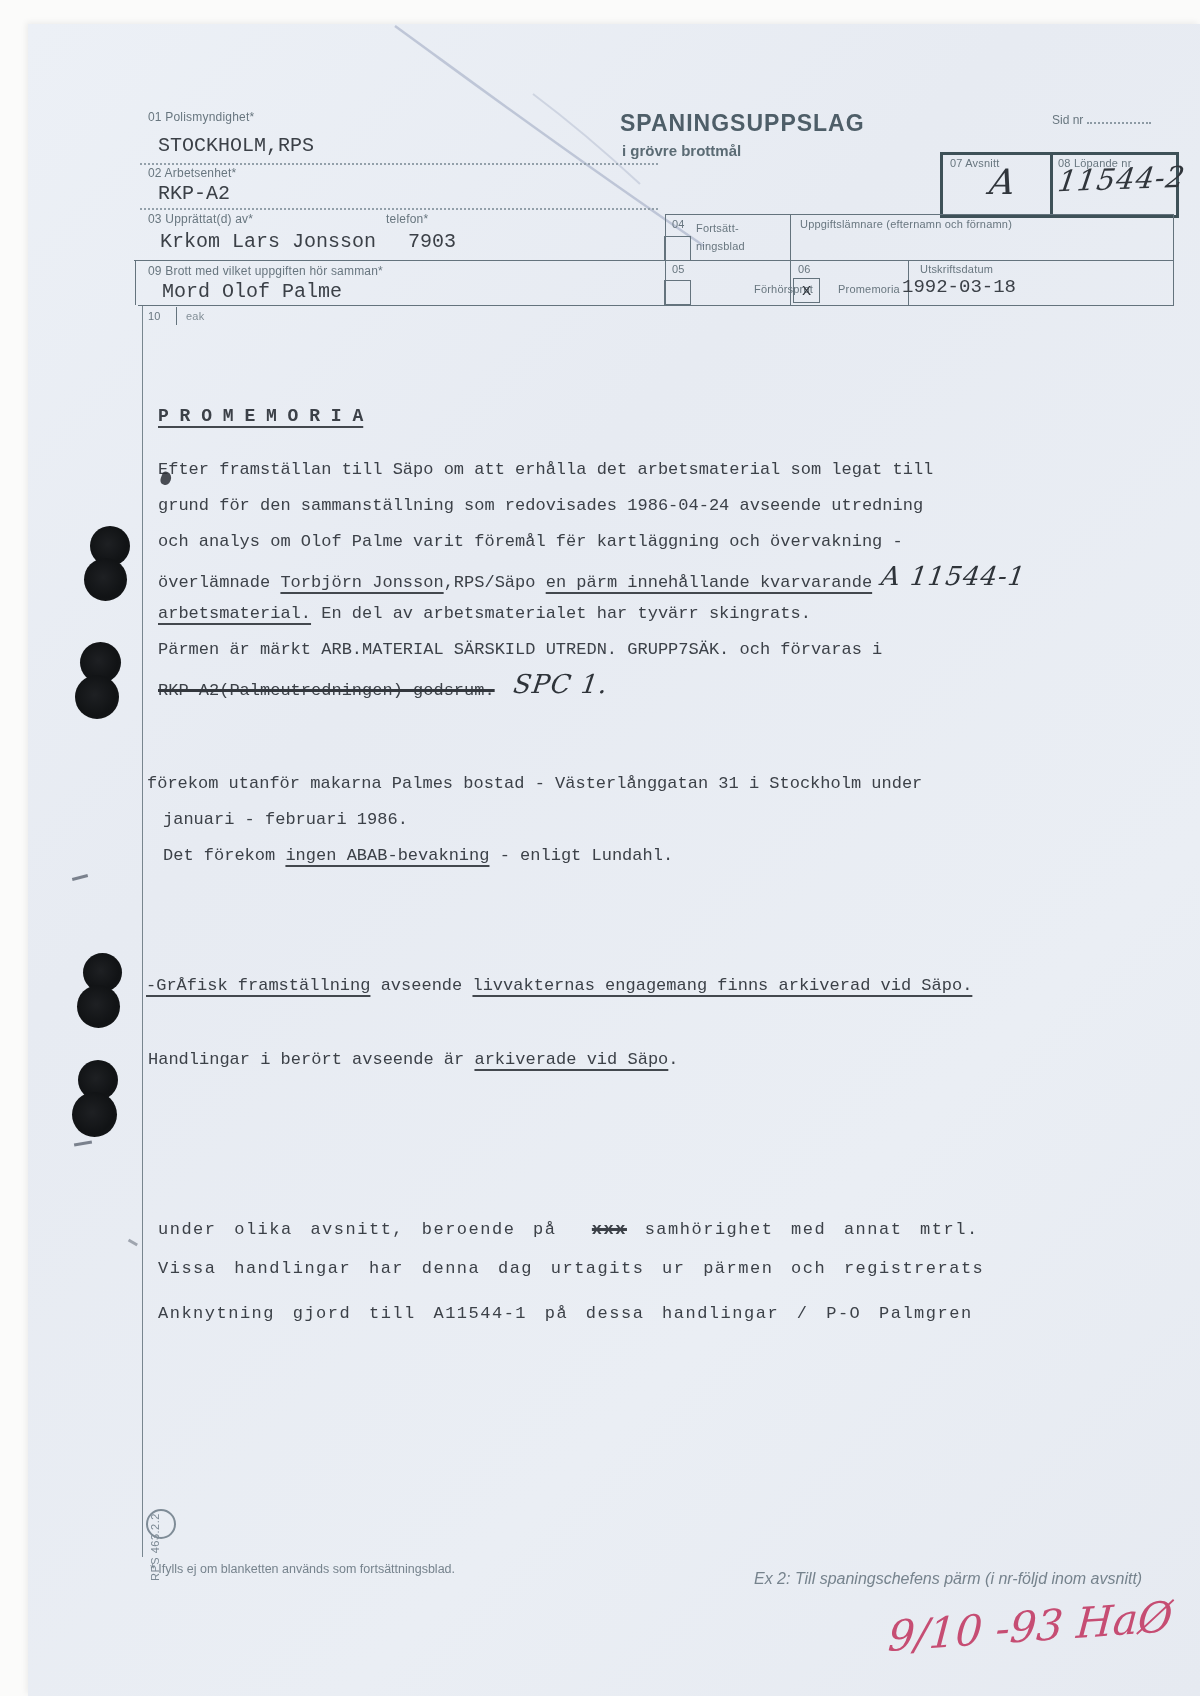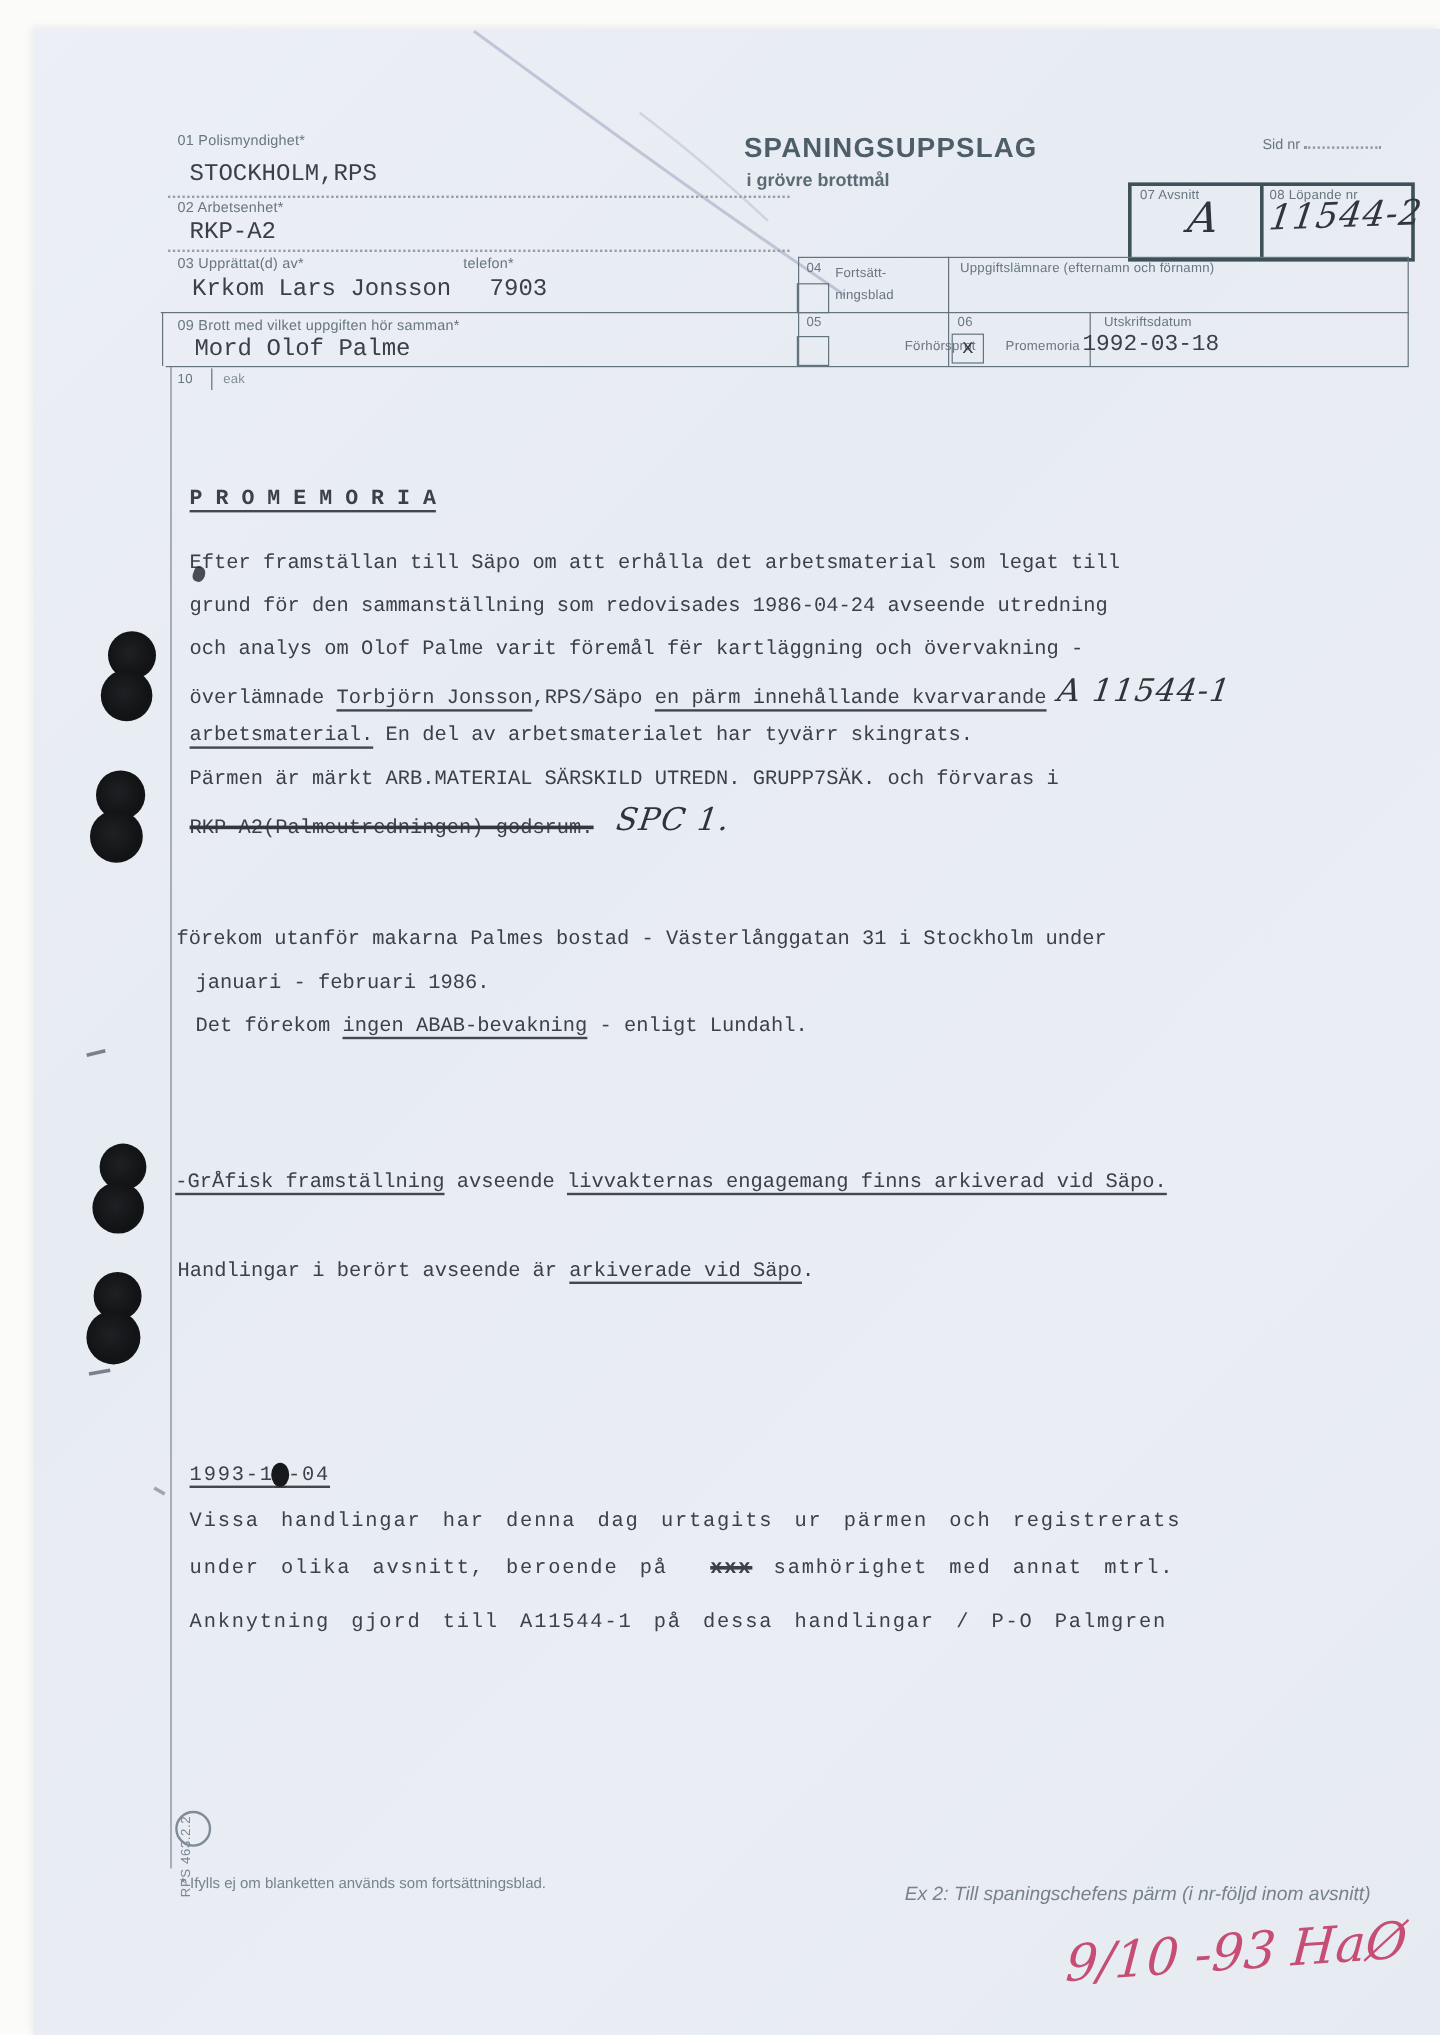--- a/index.html
+++ b/index.html
@@ -162,23 +162,22 @@
         <div class="line"><span class="seg-p">januari - februari 1986.</span></div>
         <div class="line"><span class="seg-p">Det förekom </span><span class="seg-u">ingen ABAB-bevakning</span><span class="seg-p"> - enligt Lundahl.</span></div>
       </div>
     <div class="para m3">
         <div class="line"><span class="seg-u">-GrÅfisk framställning</span><span class="seg-p"> avseende </span><span class="seg-u">livvakternas engagemang finns arkiverad vid Säpo.</span></div>
       </div>
     <div class="para m4">
         <div class="line"><span class="seg-p">Handlingar i berört avseende är </span><span class="seg-u">arkiverade vid Säpo</span><span class="seg-p">.</span></div>
       </div>
     <div class="para m5">
-        <div class="line"><span class="seg-u">1993-1</span><span class="seg-ub">0</span><span class="seg-u">-04</span></div>
+        <div class="line"><span class="seg-p">under olika avsnitt, beroende på  </span><span class="seg-x">xxx</span><span class="seg-p"> samhörighet med annat mtrl.</span></div>
         <div class="line"><span class="seg-p">Vissa handlingar har denna dag urtagits ur pärmen och registrerats</span></div>
-        <div class="line"><span class="seg-p">under olika avsnitt, beroende på  </span><span class="seg-x">xxx</span><span class="seg-p"> samhörighet med annat mtrl.</span></div>
         <div class="line"><span class="seg-p">Anknytning gjord till A11544-1 på dessa handlingar / P-O Palmgren</span></div>
       </div>
   </div>
 
   <div class="blob" style="left:62px;top:502px;width:40px;height:40px;"></div>
   <div class="blob" style="left:56px;top:534px;width:43px;height:43px;"></div>
   <div class="blob" style="left:52px;top:618px;width:41px;height:41px;"></div>
   <div class="blob" style="left:47px;top:651px;width:44px;height:44px;"></div>
   <div class="blob" style="left:55px;top:929px;width:39px;height:39px;"></div>
   <div class="blob" style="left:49px;top:961px;width:43px;height:43px;"></div>

